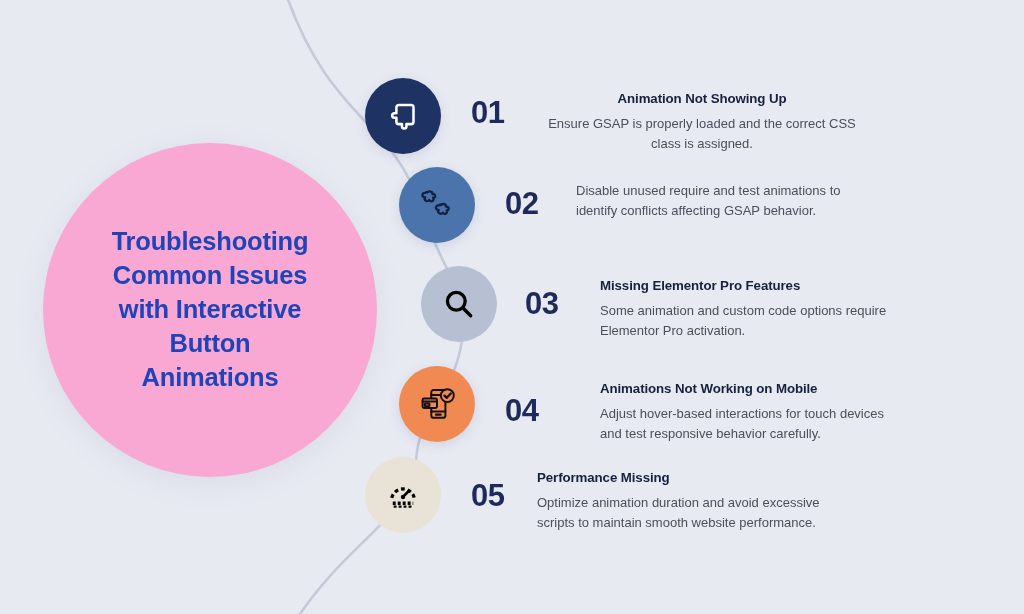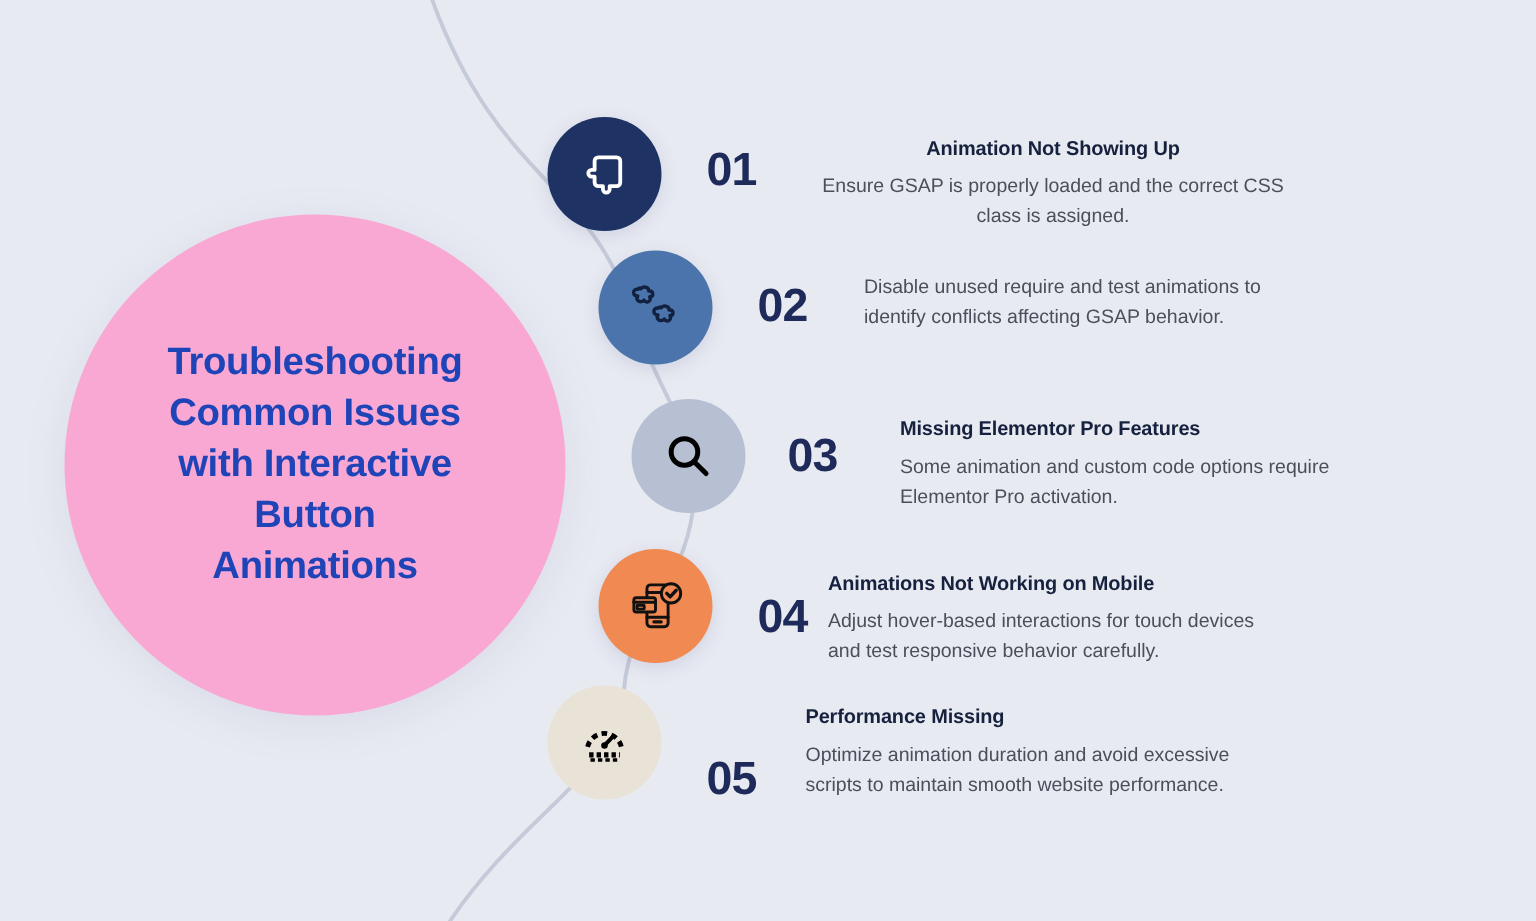--- a/index.html
+++ b/index.html
@@ -189,21 +189,21 @@
             <rect x="12.6" y="20.3" width="4.6" height="1.5" rx="0.7" fill="#111111" stroke="none"></rect>
             <rect x="4.4" y="10.3" width="9.6" height="6.4" rx="1.0" fill="#f18a52"></rect>
             <line x1="4.4" y1="12.3" x2="14.0" y2="12.3"></line>
             <rect x="5.8" y="13.7" width="3.2" height="1.7" rx="0.4"></rect>
             <circle cx="20.9" cy="8.4" r="4.3" fill="#f18a52"></circle>
             <path d="M19.0 8.4l1.5 1.5 2.7-2.9" stroke-width="1.5"></path>
           </svg>
         </span>
       </div>
       <div class="num" style="left:505px; top:395px;">04</div>
-      <div class="text-block" style="left:552px; top:381px; width:300px;">
+      <div class="text-block" style="left:600px; top:381px; width:300px;">
         <p class="head">Animations Not Working on Mobile</p>
         <p class="desc">Adjust hover-based interactions for touch devices and test responsive behavior carefully.</p>
       </div>
     </div>
 
     <div class="row">
       <div class="icon-badge" style="left:365px; top:457px; background:#e9e3d7; box-shadow:none;">
         <span>
           <svg width="38" height="38" viewBox="0 0 26 26" fill="none" stroke="none">
             <g fill="#000000">
@@ -218,21 +218,21 @@
               <path d="M13.0 14.3 L16.6 10.6"></path>
             </g>
             <circle cx="13" cy="14.4" r="1.5" fill="#000000"></circle>
             <g stroke="#000000" stroke-width="2.4" stroke-linecap="butt" fill="none">
               <path d="M6.0 18.6 H20.0" stroke-dasharray="2.0 1.4"></path>
               <path d="M6.6 21.0 H19.4" stroke-dasharray="2.0 1.4" stroke-width="1.6"></path>
             </g>
           </svg>
         </span>
       </div>
-      <div class="num" style="left:471px; top:503px;">05</div>
+      <div class="num" style="left:471px; top:480px;">05</div>
       <div class="text-block" style="left:537px; top:470px; width:300px;">
         <p class="head">Performance Missing</p>
         <p class="desc">Optimize animation duration and avoid excessive scripts to maintain smooth website performance.</p>
       </div>
     </div>
 
   </div>
 </div>
 
 </body></html>

